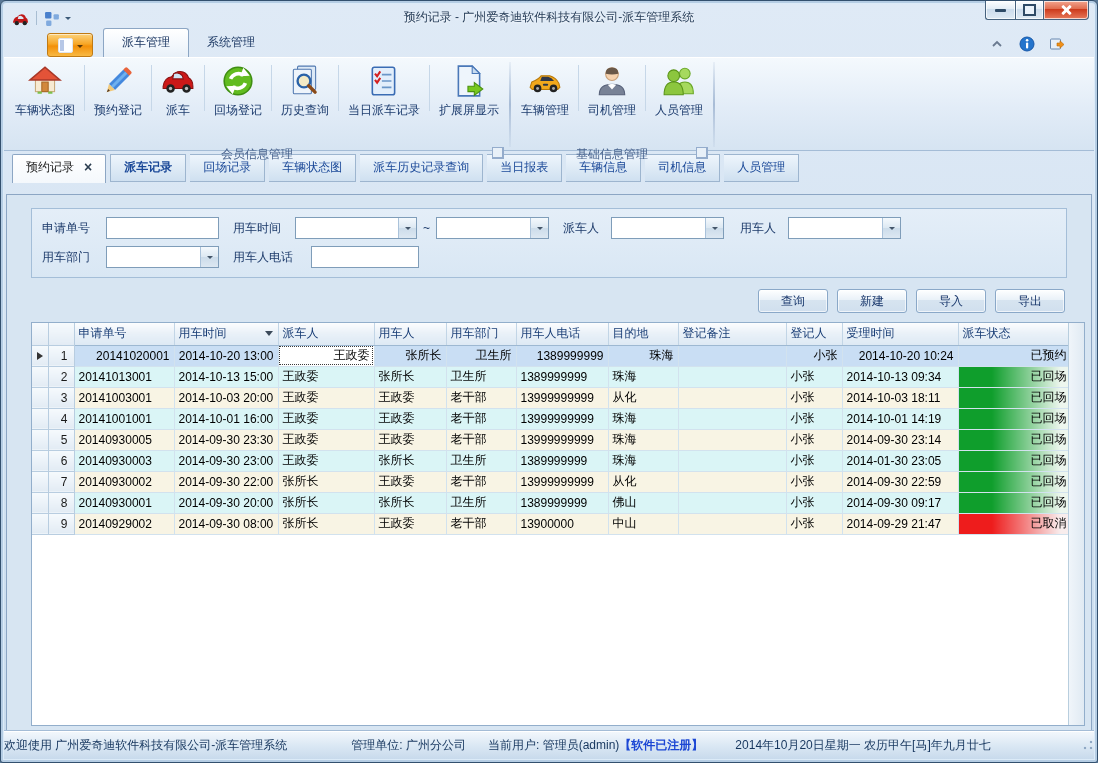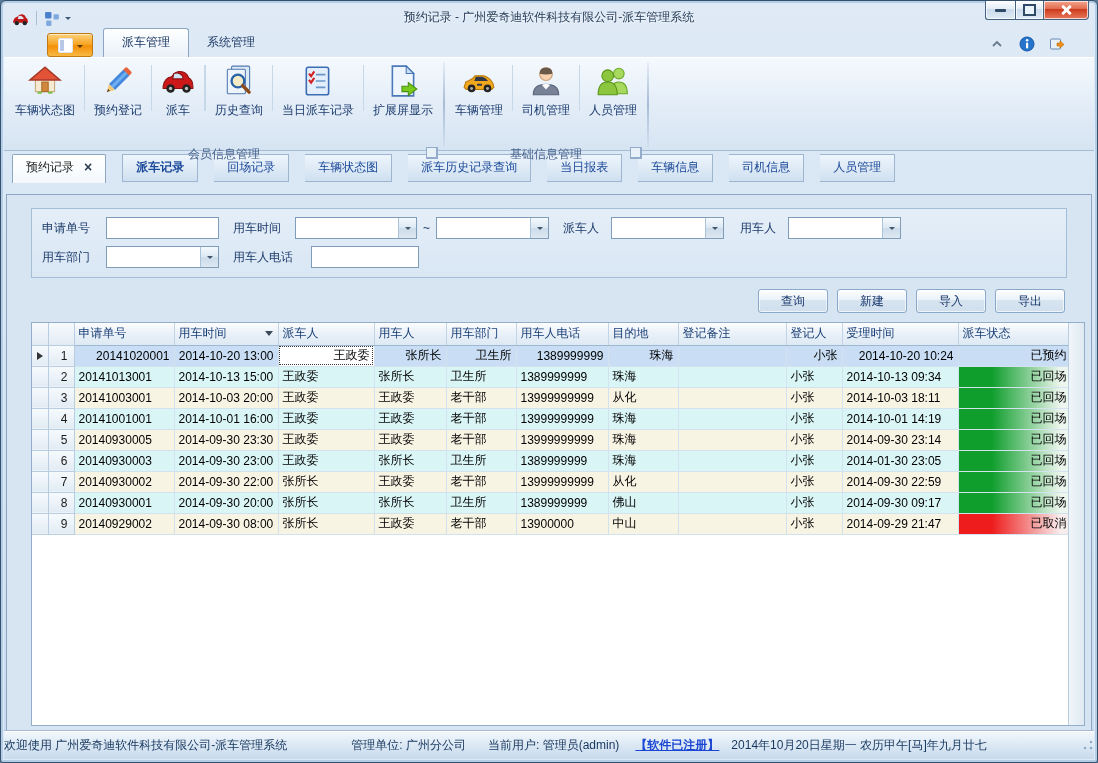--- a/index.html
+++ b/index.html
@@ -37,21 +37,21 @@
   .rbuttons{display:flex;flex:1;align-items:stretch;}
   .rbtn{display:flex;flex-direction:column;align-items:center;padding:5px 9px 2px;gap:4px;}
   .rbtn .icon{width:34px;height:34px;flex:none;}
   .rbtn .icon svg{width:100%;height:100%;}
   .rbtn .lbl{color:#1d3c6e;white-space:nowrap;}
   .rbtn-sep{width:1px;background:#c6d7e8;margin:6px 0 10px;}
   .rgroup-label{height:18px;display:flex;align-items:center;justify-content:center;color:#46618c;position:relative;margin-top:25px;}
   .launcher{position:absolute;right:4px;bottom:4px;width:9px;height:9px;border:1px solid #94accc;border-right-width:2px;border-bottom-width:2px;background:#e8f0f8;}
   .group-sep{width:2px;margin:3px 1px;background:linear-gradient(180deg,rgba(168,188,214,.15),#a8bcd6 50%,rgba(168,188,214,.15));}
   
-  .doc-tabs{display:flex;align-items:flex-end;height:27px;padding:4px 8px 12px;gap:16px;flex:none;}
+  .doc-tabs{display:flex;align-items:flex-end;height:27px;padding:4px 8px 12px;gap:4px;flex:none;}
   .dtab{padding:4px 13px 5px;background:linear-gradient(#eef5fc,#cfe0f0);border:1px solid #9db5cf;border-left:none;color:#1a4898;white-space:nowrap;}
   .dtab:nth-child(2){border-left:1px solid #9db5cf;font-weight:bold;}
   .dtab.active{background:linear-gradient(#ffffff,#f4f8fc);color:#1c1c1c;border:1px solid #8ca6c4;border-bottom:none;border-radius:2px 2px 0 0;display:flex;align-items:center;gap:10px;margin-bottom:-1px;padding-bottom:7px;position:relative;z-index:2;}
   .close-x{color:#2c3e50;font-weight:bold;line-height:10px;}
   .close-x::after{content:"×";font-size:14px;}
   
   .panel{flex:1;border:1px solid #8ca6c4;background:#d7e5f2;margin:0 2px;display:flex;flex-direction:column;padding-top:13px;overflow:hidden;}
   .filterbox{margin:0 24px;border:1px solid #a4bed8;background:linear-gradient(#e4eef8,#d9e7f4);padding:8px 10px 9px;display:flex;flex-direction:column;gap:7px;flex:none;}
   .frow{display:flex;align-items:center;}
   .flabel{color:#1c3a6a;white-space:nowrap;}
@@ -79,21 +79,21 @@
   .sortarrow{position:absolute;right:5px;top:8px;width:0;height:0;border:4px solid transparent;border-top:5px solid #3c4a5a;}
   .vscroll{position:absolute;top:0;right:0;width:15px;height:100%;background:linear-gradient(90deg,#f0f5fa,#e0eaf3);border-left:1px solid #b8cede;}
   
   .pager-row{display:flex;align-items:center;margin:14px 26px 0 36px;flex:none;}
   .pager{margin-left:auto;display:flex;gap:7px;align-items:center;}
   .pbtn{width:30px;min-width:30px;height:22px;padding:0;color:#4a6a9a;}
   .pinput{width:30px;height:22px;box-sizing:border-box;border:1px solid #7f9db9;padding:0 4px;font:inherit;}
   .ebtn{min-width:86px;height:23px;margin-left:4px;}
   
   .statusbar{height:27px;flex:none;margin-top:auto;background:linear-gradient(#f2f7fc,#dbe8f4 50%,#c8daec);border-top:1px solid #ffffff;box-shadow:0 -1px 0 #a4bcd6;display:flex;align-items:center;padding:0 0;color:#16365e;white-space:nowrap;}
-  .sb-unit{margin-left:64px;} .sb-user{margin-left:22px;} .sb-lic{margin-left:16px;color:#1b46d4;font-weight:bold;text-decoration:underline;} .sb-date{margin-left:12px;}
+  .sb-unit{margin-left:64px;} .sb-user{margin-left:22px;} .sb-lic{color:#1b46d4;font-weight:bold;} .sb-date{margin-left:32px;}
   .grip{margin-left:auto;width:13px;height:13px;background:
     radial-gradient(circle at 10px 3px,#8fa8c4 1.3px,transparent 1.6px),
     radial-gradient(circle at 10px 9px,#8fa8c4 1.3px,transparent 1.6px),
     radial-gradient(circle at 4px 9px,#8fa8c4 1.3px,transparent 1.6px);}
   .ml14{margin-left:14px;} .ml16{margin-left:16px;} .mx6{margin:0 6px;color:#1c3a6a;}
   .w64{width:64px;} .w62{width:62px;} .w48{width:48px;} .w78{width:78px;}
 </style>
 </head>
 <body>
 
@@ -184,20 +184,30 @@
                 <path d="M2 21 q1 -8 8 -9 q3 -5 8 -5 q6 0 8 6 q4 2 4 8 l0 2 l-28 0 z" fill="#cc1818" stroke="#881010"></path>
                 <path d="M12 9 q5 -2 8 2 l1 3 l-10 0 z" fill="#cfe4f4" stroke="#881010"></path>
                 <circle cx="9" cy="23" r="4" fill="#222"></circle>
                 <circle cx="9" cy="23" r="1.6" fill="#bbb"></circle>
                 <circle cx="24" cy="23" r="4" fill="#222"></circle>
                 <circle cx="24" cy="23" r="1.6" fill="#bbb"></circle>
               </svg></span>
     <span class="lbl">派车</span>
   </div>
           <div class="rbtn-sep"></div>
+          <div class="rbtn">
+    <span class="icon"><svg viewBox="0 0 32 32">
+                <circle cx="16" cy="16" r="13" fill="#62bc20" stroke="#3f8e12" stroke-width="1.5"></circle>
+                <path d="M9 14 a8 8 0 0 1 12 -3.5" stroke="#fff" stroke-width="3.4" fill="none"></path>
+                <polygon points="21,3.5 27,11 18,11.5" fill="#fff"></polygon>
+                <path d="M23 18 a8 8 0 0 1 -12 3.5" stroke="#fff" stroke-width="3.4" fill="none"></path>
+                <polygon points="11,28.5 5,21 14,20.5" fill="#fff"></polygon>
+              </svg></span>
+    <span class="lbl">回场登记</span>
+  </div>
           <div class="rbtn-sep"></div>
           <div class="rbtn">
     <span class="icon"><svg viewBox="0 0 32 32">
                 <rect x="9" y="2" width="17" height="22" rx="1" fill="#dce9f6" stroke="#5078b0"></rect>
                 <rect x="5" y="5" width="17" height="23" rx="1" fill="#eef4fb" stroke="#5078b0"></rect>
                 <circle cx="15" cy="16" r="6" fill="rgba(250,220,120,.4)" stroke="#2a62a8" stroke-width="2.2"></circle>
                 <line x1="19.5" y1="20.5" x2="25.5" y2="26.5" stroke="#8a4a18" stroke-width="3.2" stroke-linecap="round"></line>
               </svg></span>
     <span class="lbl">历史查询</span>
   </div>

